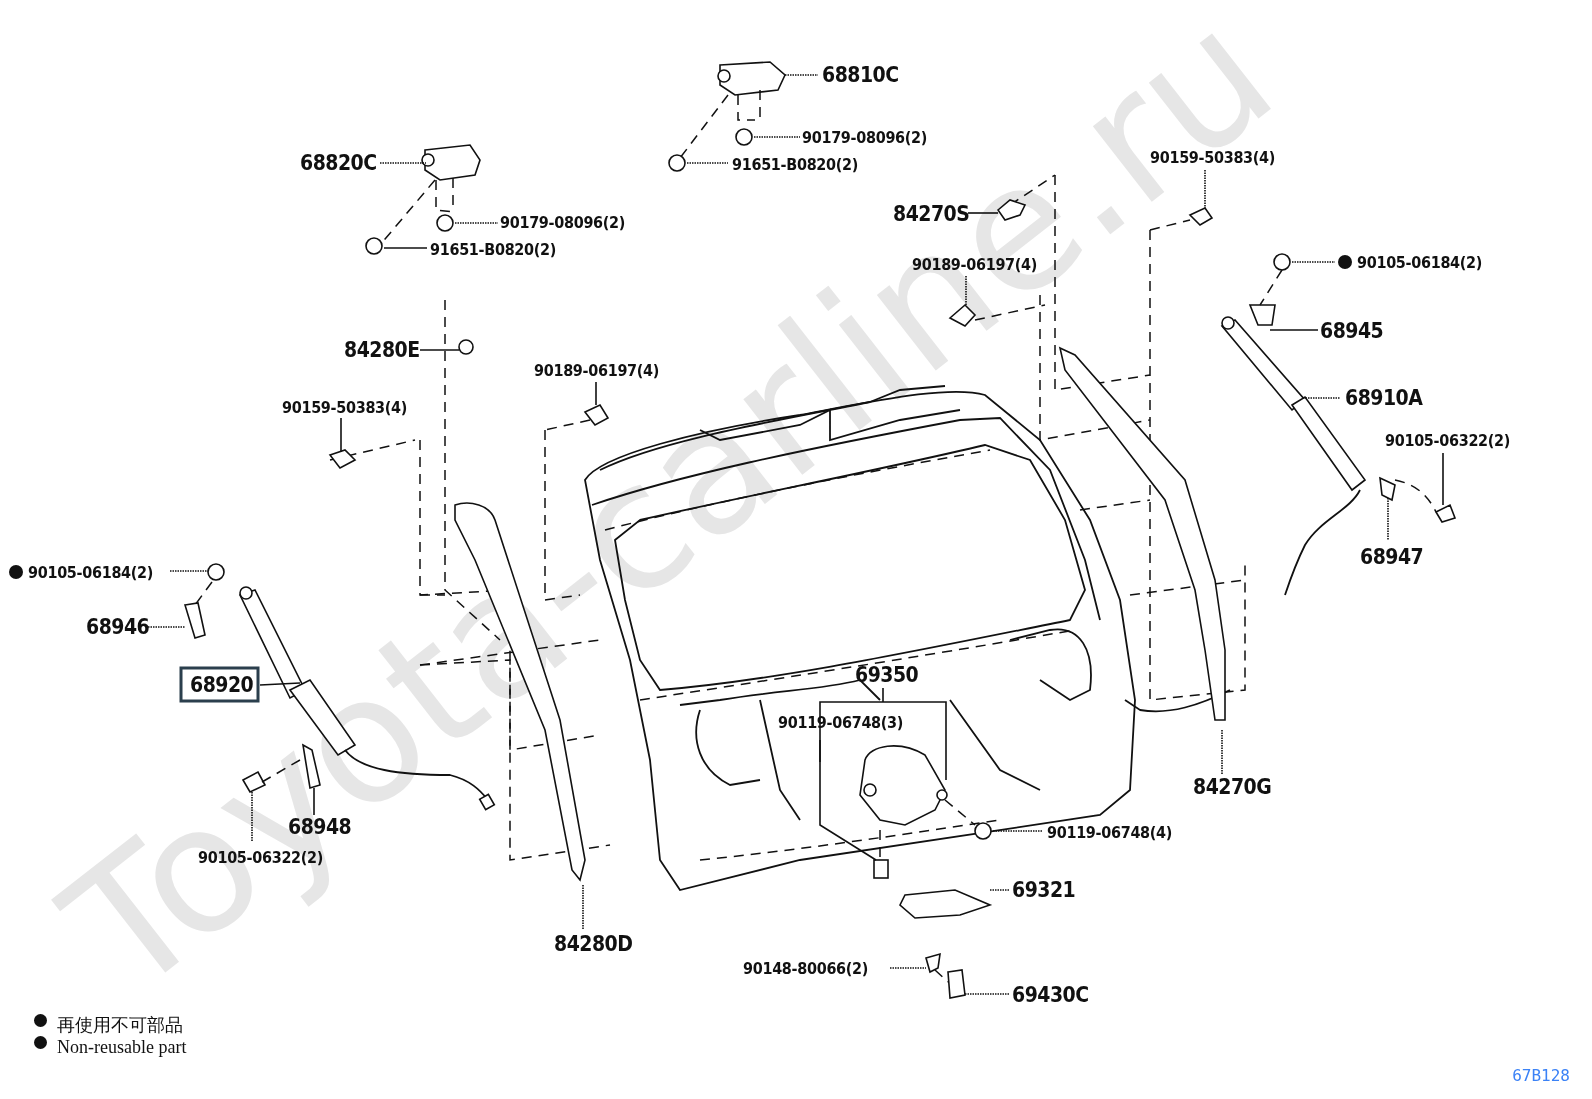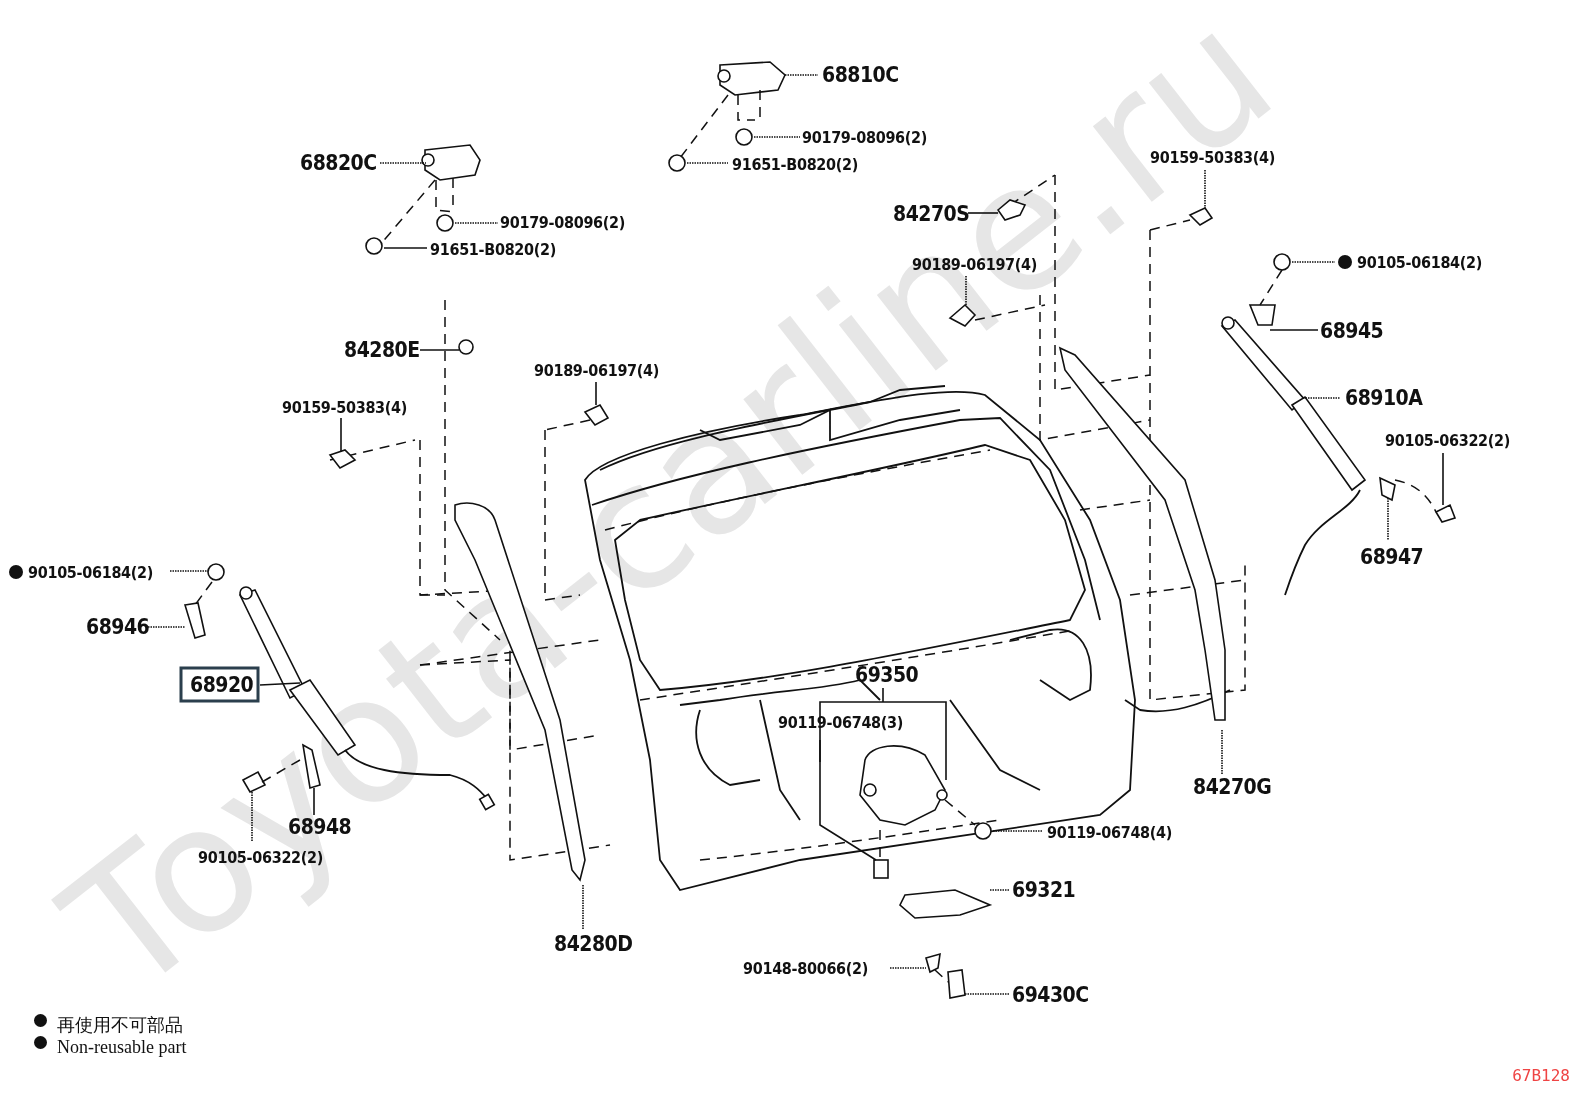--- a/index.html
+++ b/index.html
@@ -11,21 +11,21 @@
     .lbl-small { font-size: 16px; font-weight: bold; letter-spacing: -0.3px; }
     .leader { stroke: #111; stroke-width: 1.6; fill: none; }
     .leader-dot { stroke: #111; stroke-width: 1.6; fill: none; stroke-dasharray: 1.5 1; }
     .dash { stroke: #111; stroke-width: 1.5; fill: none; stroke-dasharray: 10 7; }
     .part { stroke: #111; stroke-width: 1.6; fill: #fff; }
     .body { stroke: #111; stroke-width: 1.8; fill: none; }
     .watermark { font-family: "DejaVu Sans", sans-serif; font-size: 175px; fill: #e6e6e6; font-weight: normal; }
     .legend { position: absolute; left: 34px; top: 1014px; font-family: "Liberation Sans", sans-serif; font-size: 18px; color: #111; line-height: 22px; }
     .legend .row { display: flex; align-items: flex-start; font-family: Liberation Serif, serif; }
     .legend .dot { width: 13px; height: 13px; border-radius: 50%; background: #111; margin-right: 10px; }
-    .code { position: absolute; right: 22px; bottom: 14px; font-family: "DejaVu Sans Mono", monospace; font-size: 16px; color: #ef4444; }
+    .code { position: absolute; right: 22px; bottom: 14px; font-family: "DejaVu Sans Mono", monospace; font-size: 16px; color: #3b82f6; }
     .highlight { fill: none; stroke: #2b3f4d; stroke-width: 3; }
   </style>
 </head>
 <body>
 
 <svg id="diagram" width="1592" height="1099" viewBox="0 0 1592 1099" xmlns="http://www.w3.org/2000/svg">
 
   <text class="watermark" transform="translate(130,1000) rotate(-38)">Toyota-carline.ru</text>
 
   <g>

